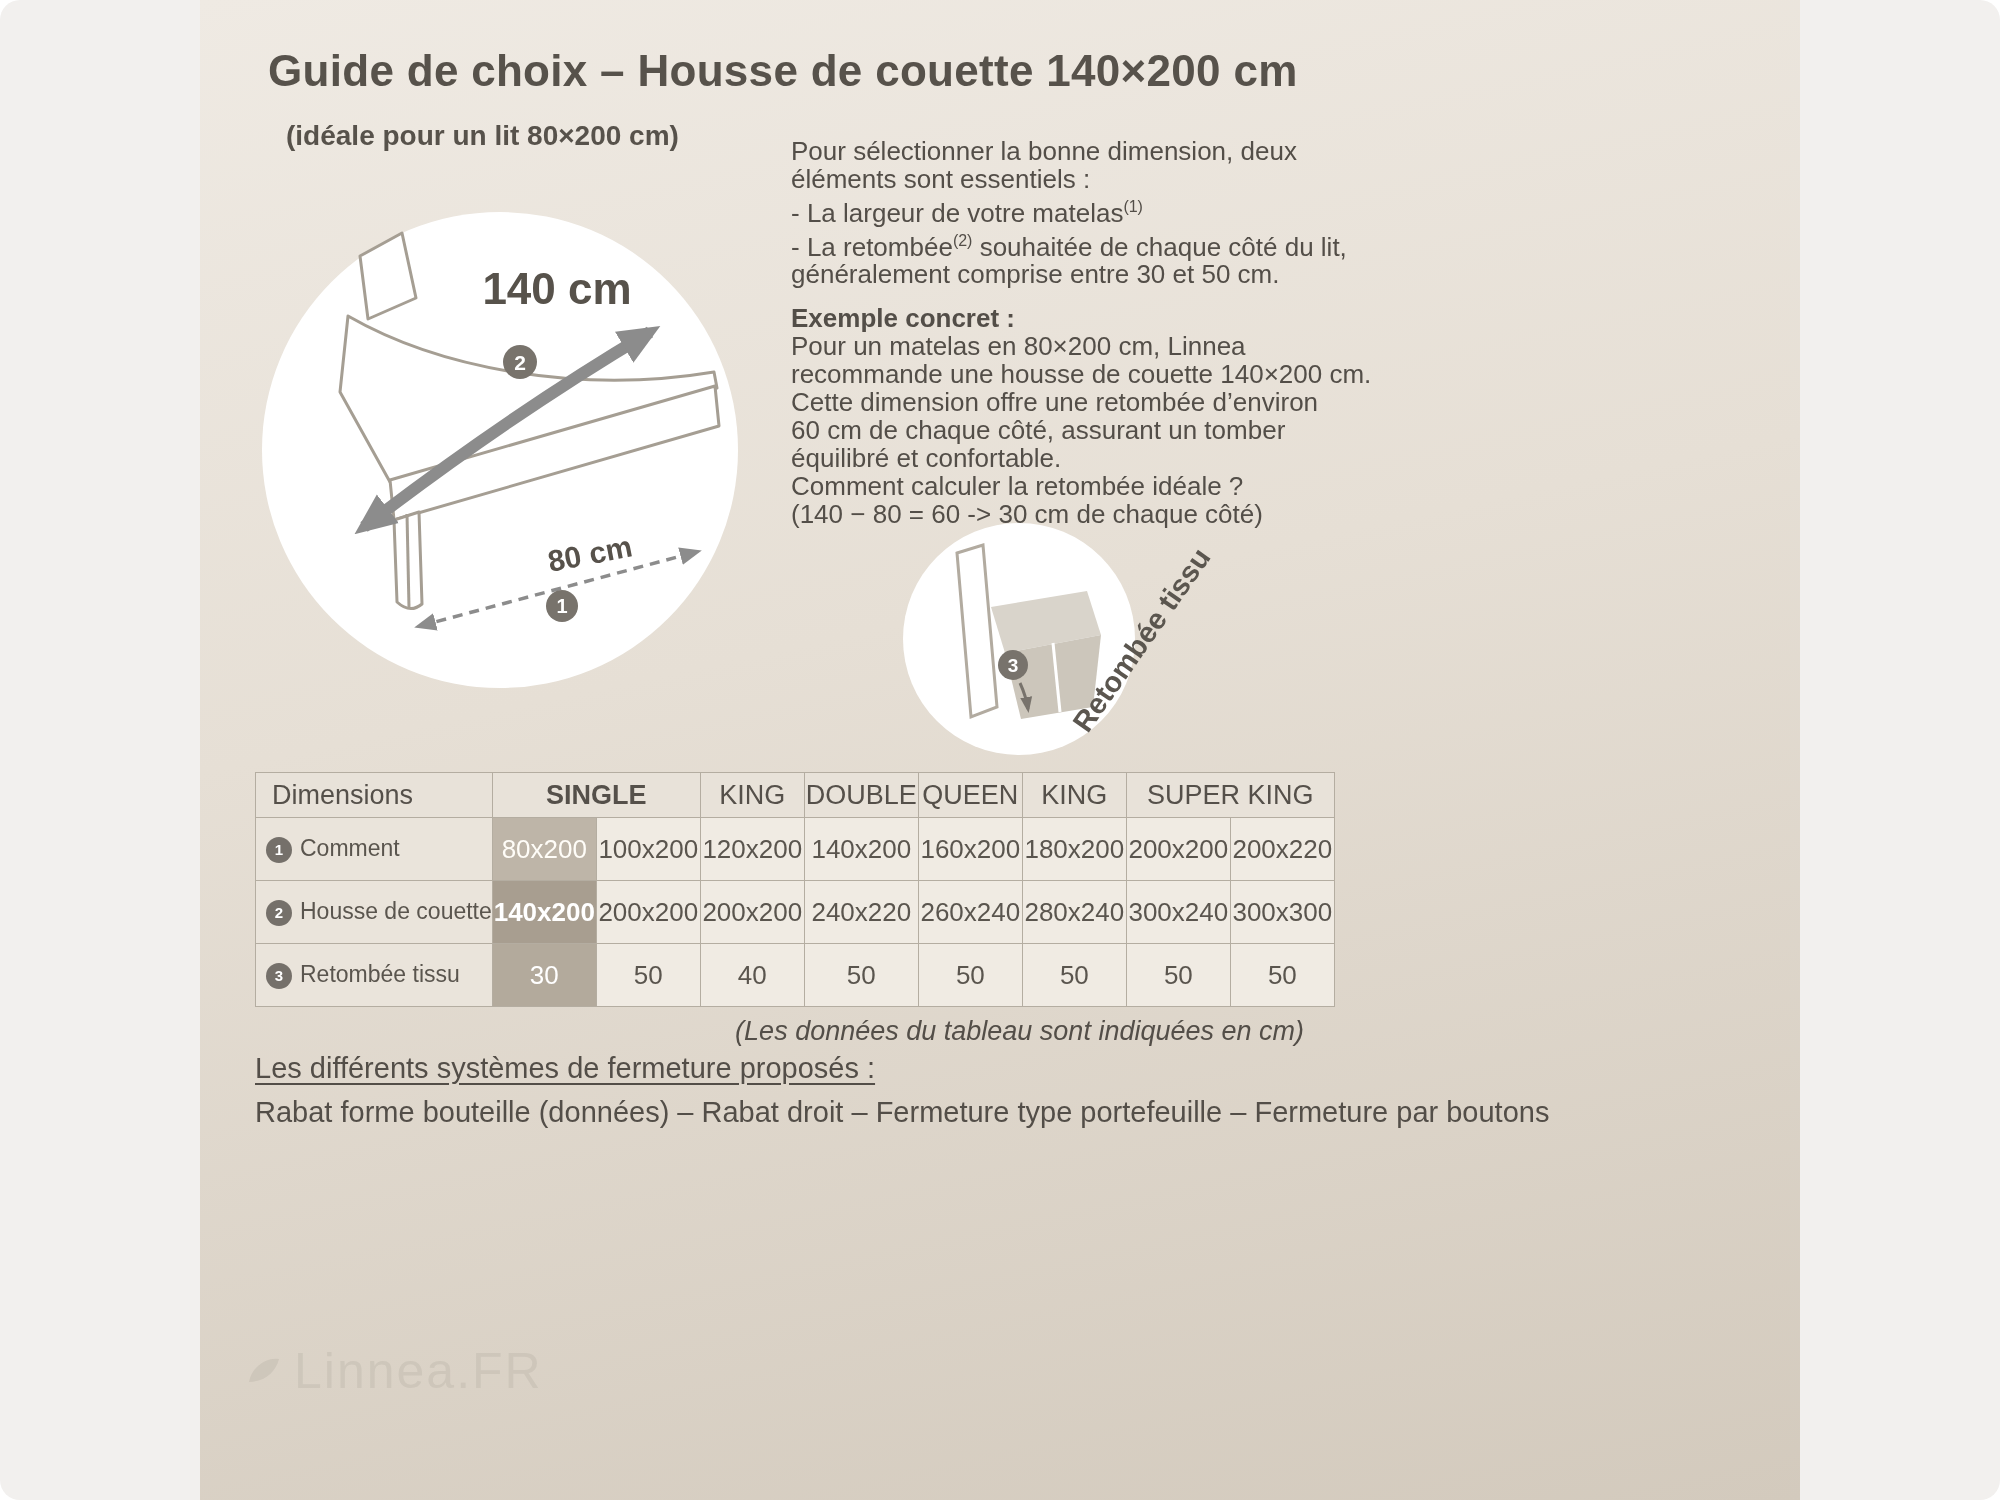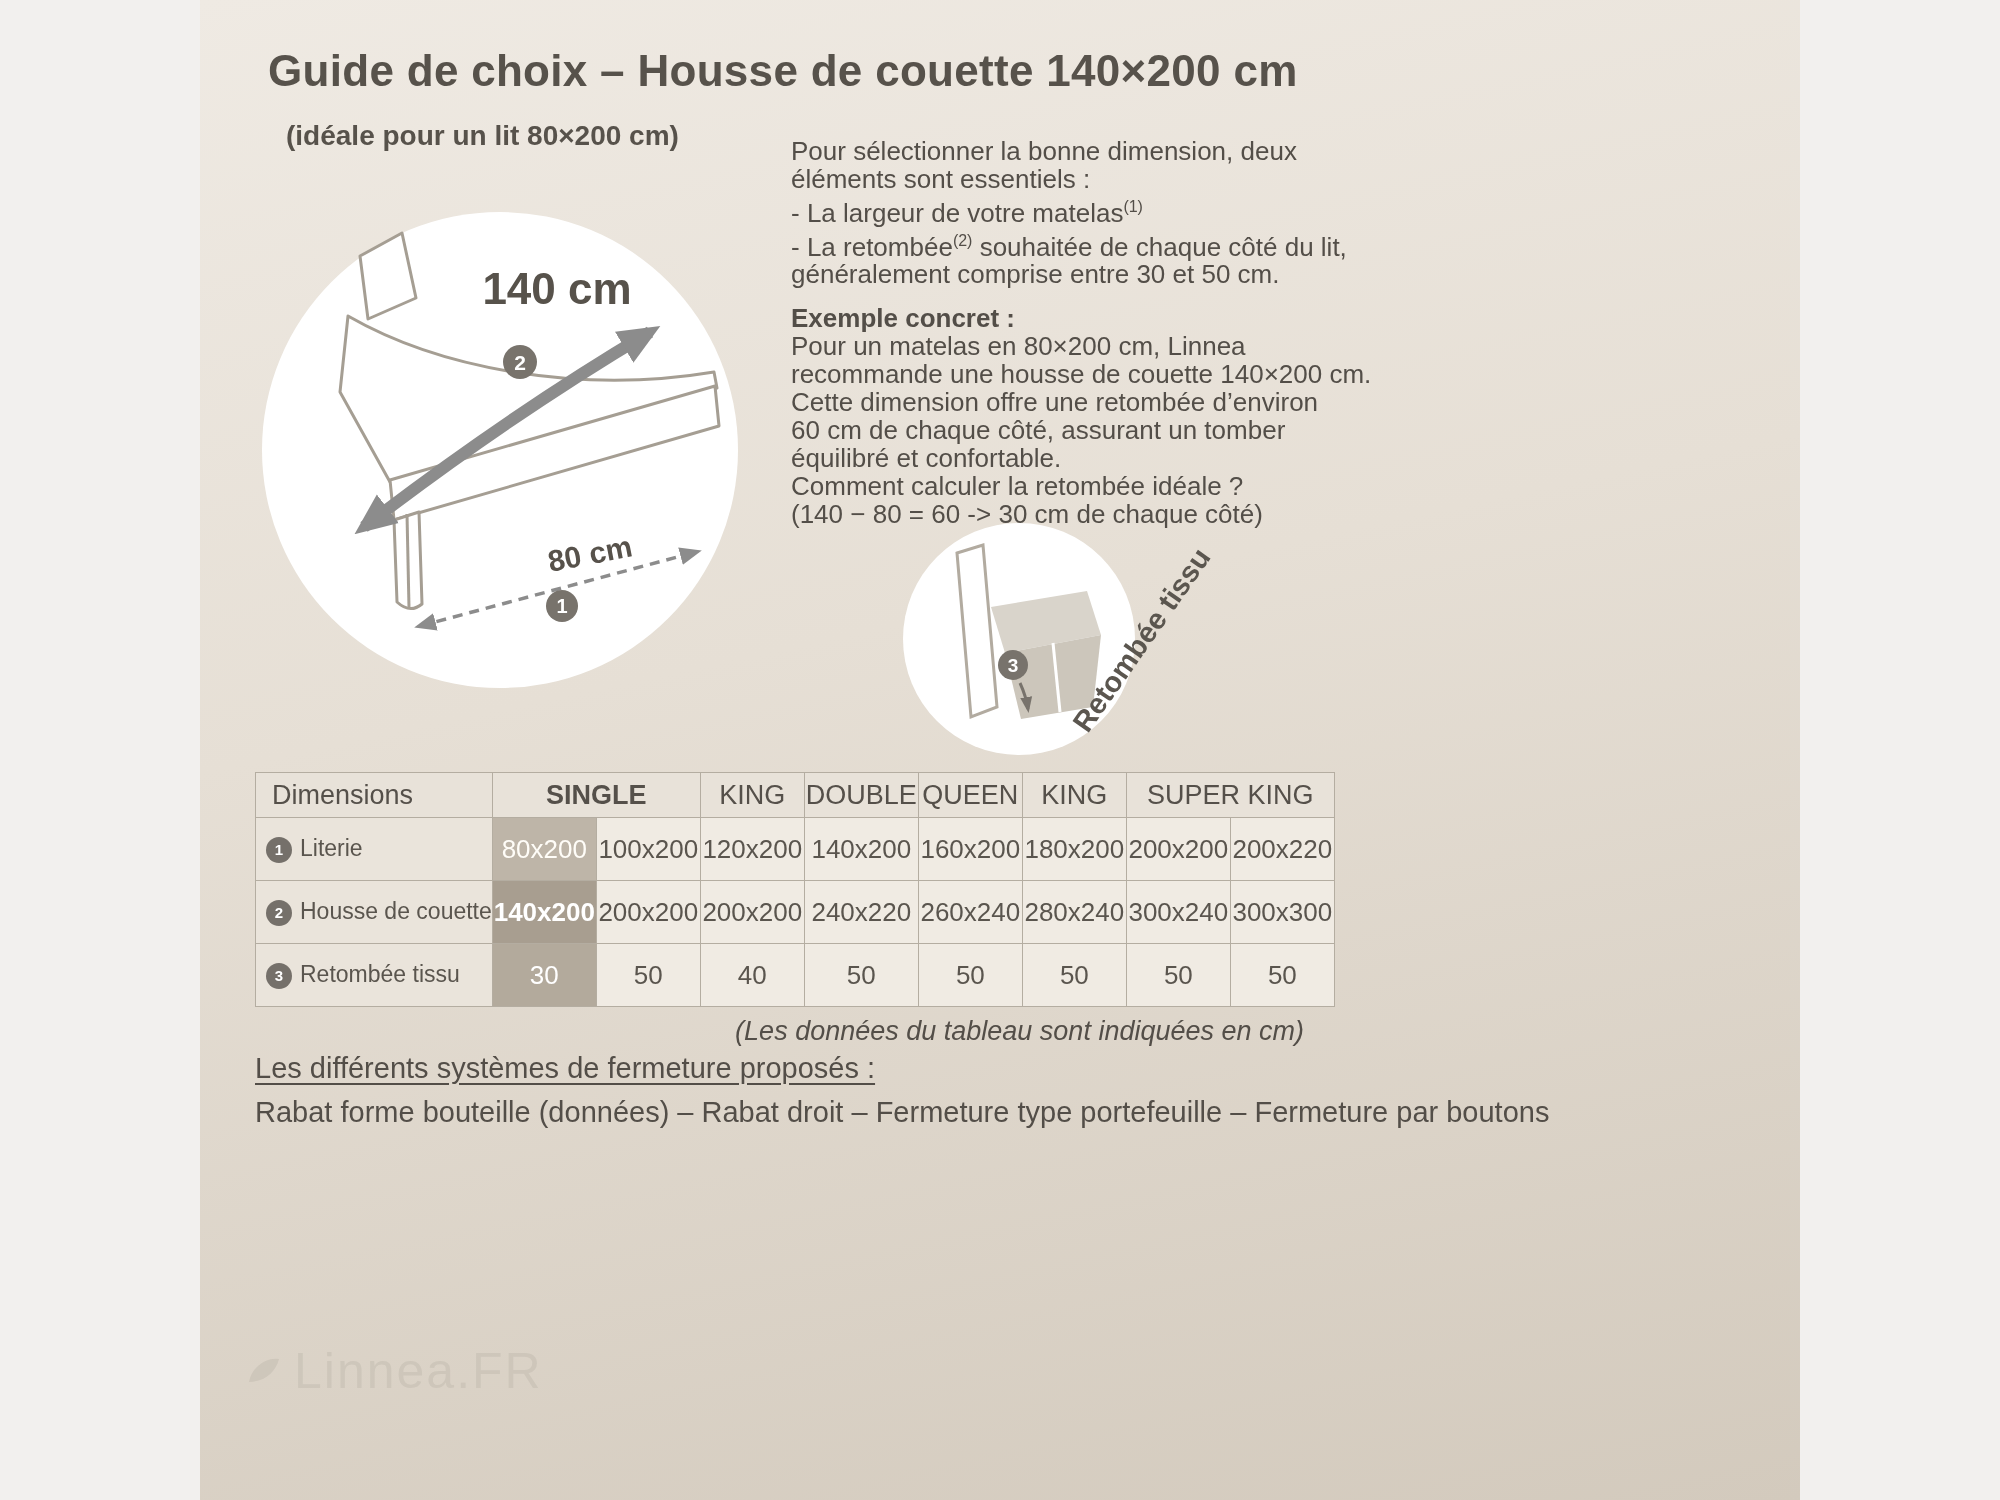--- a/index.html
+++ b/index.html
@@ -1,20 +1,21 @@
 <!DOCTYPE html>
 <html><head>
 <meta charset="utf-8">
 <style>
   html,body{margin:0;padding:0;}
   .canvas{
     position:relative;width:2000px;height:1500px;overflow:hidden;
     background:#f2f0ee;
     font-family:"Liberation Sans", sans-serif;
     color:#534e48;
+    border-radius:20px;
   }
   .main{
     position:absolute;left:200px;top:0;width:1600px;height:1500px;
     background:linear-gradient(168deg,#efeae3 0%,#e6dfd5 42%,#d3cabd 100%);
   }
   .title{position:absolute;left:68px;top:46px;margin:0;font-size:44px;font-weight:700;color:#57524b;letter-spacing:.3px;}
   .subtitle{position:absolute;left:68px;top:102px;margin:18px;font-size:28px;font-weight:700;color:#57524b;}
   .big-circle{
     position:absolute;left:62px;top:212px;width:476px;height:476px;border-radius:50%;
     background:#ffffff;
@@ -172,21 +173,21 @@
           <th>KING</th>
           <th>DOUBLE</th>
           <th>QUEEN</th>
           <th>KING</th>
           <th colspan="2">SUPER KING</th>
         </tr>
       </thead>
       <tbody>
         <tr>
           <td class="label">
-            <span class="tbadge">1</span><span>Literie</span>
+            <span class="tbadge">1</span><span>Comment</span>
           </td>
           <td class="c-hl1">80x200</td>
           <td>100x200</td>
           <td>120x200</td>
           <td>140x200</td>
           <td>160x200</td>
           <td>180x200</td>
           <td>200x200</td>
           <td>200x220</td>
         </tr>

